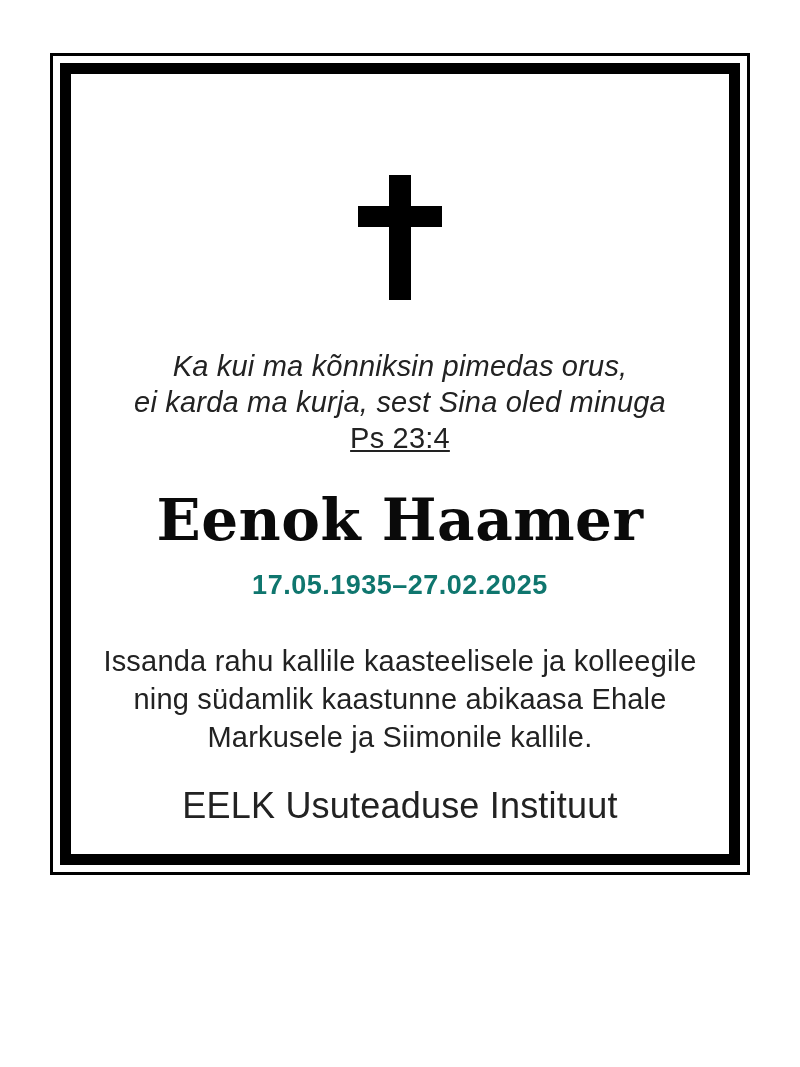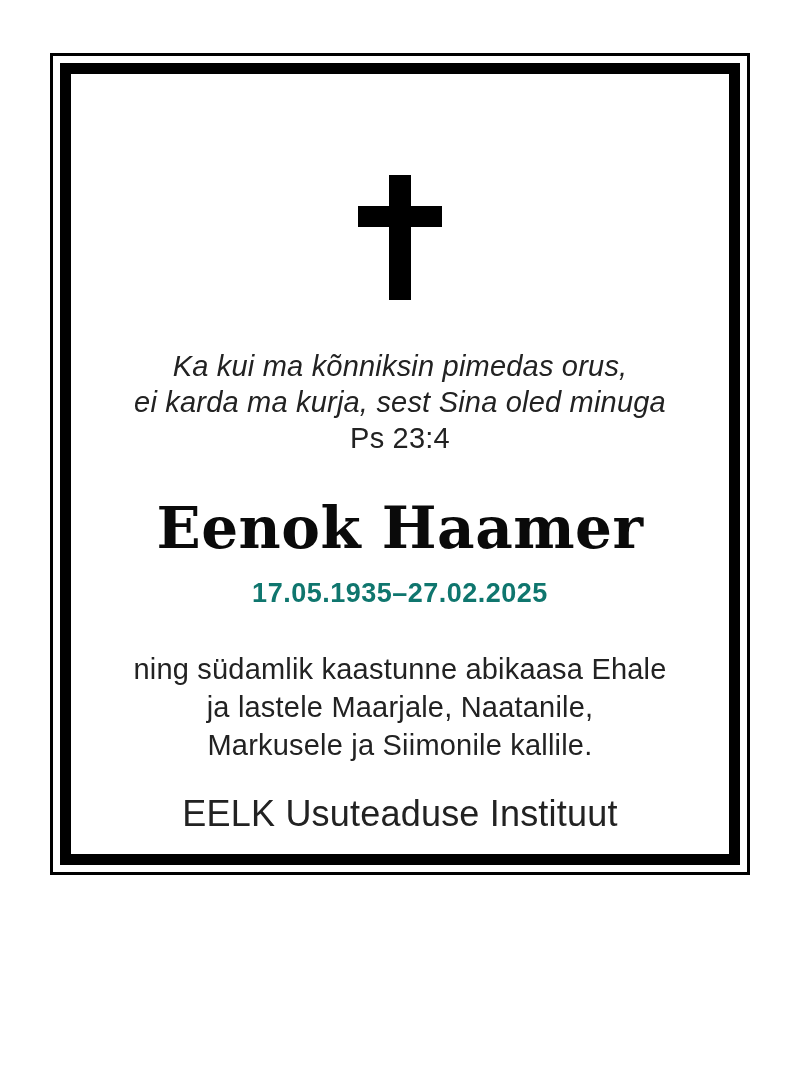--- a/index.html
+++ b/index.html
@@ -66,24 +66,25 @@
     line-height: 36px;
     font-weight: 300;
     color: #222222;
     letter-spacing: 0.2px;
   }
   .verse .verse-line {
     font-style: italic;
   }
   .verse .verse-ref {
     font-style: normal;
+    text-decoration: underline;
   }
   
   .name {
-    margin: 40px 0 0 0;
+    margin: 32px 0 0 0;
     font-family: "DejaVu Serif", "Liberation Serif", serif;
     font-weight: bold;
     font-size: 58px;
     line-height: 64px;
     color: #0a0a0a;
     letter-spacing: 0.5px;
   }
   
   .dates {
     margin-top: 16px;
@@ -128,22 +129,22 @@
         <div class="verse-line">Ka kui ma kõnniksin pimedas orus,</div>
         <div class="verse-line">ei karda ma kurja, sest Sina oled minuga</div>
         <div class="verse-ref">Ps 23:4</div>
       </div>
 
       <h1 class="name">Eenok Haamer</h1>
 
       <div class="dates">17.05.1935–27.02.2025</div>
 
       <div class="condolence">
+        <div>Issanda rahu kallile kaasteelisele ja kolleegile</div>
         <div>ning südamlik kaastunne abikaasa Ehale</div>
-        <div>ja lastele Maarjale, Naatanile,</div>
         <div>Markusele ja Siimonile kallile.</div>
       </div>
 
       <div class="signature">EELK Usuteaduse Instituut</div>
 
     </div>
   </div>
 </div>
 
 </body></html>

